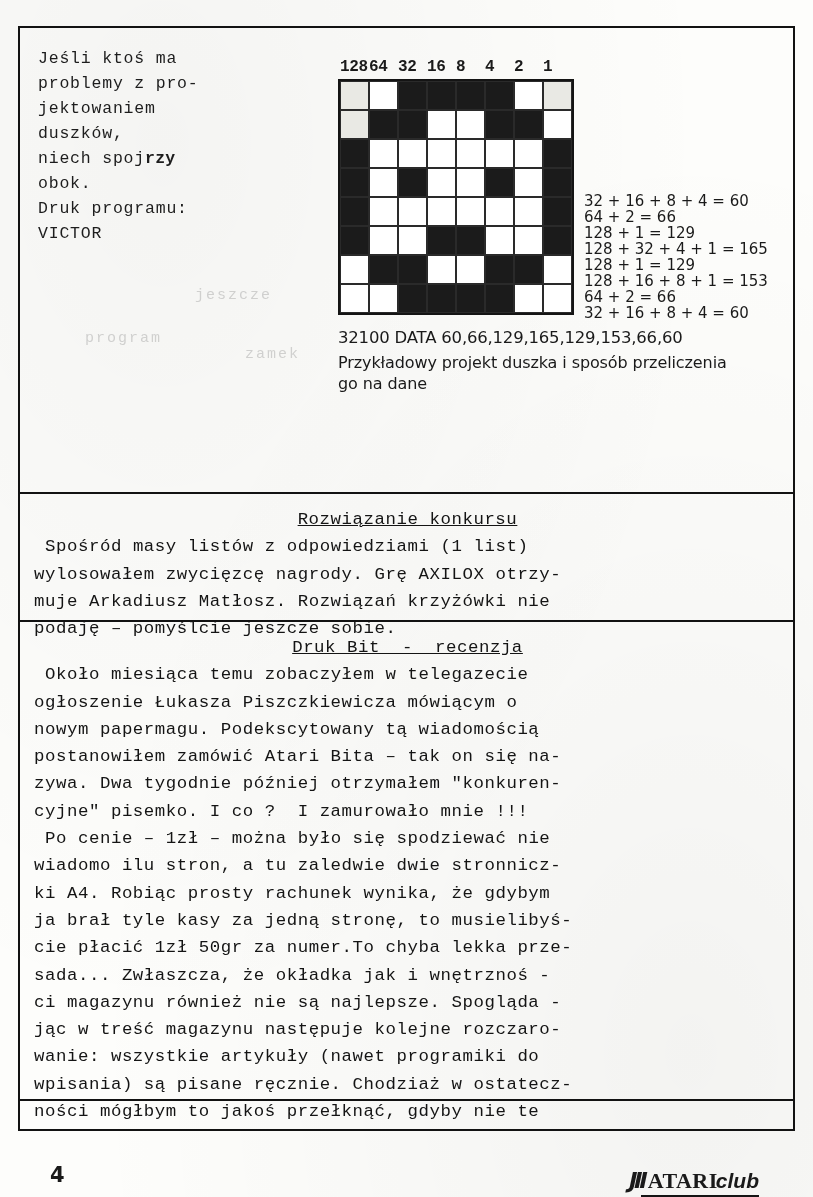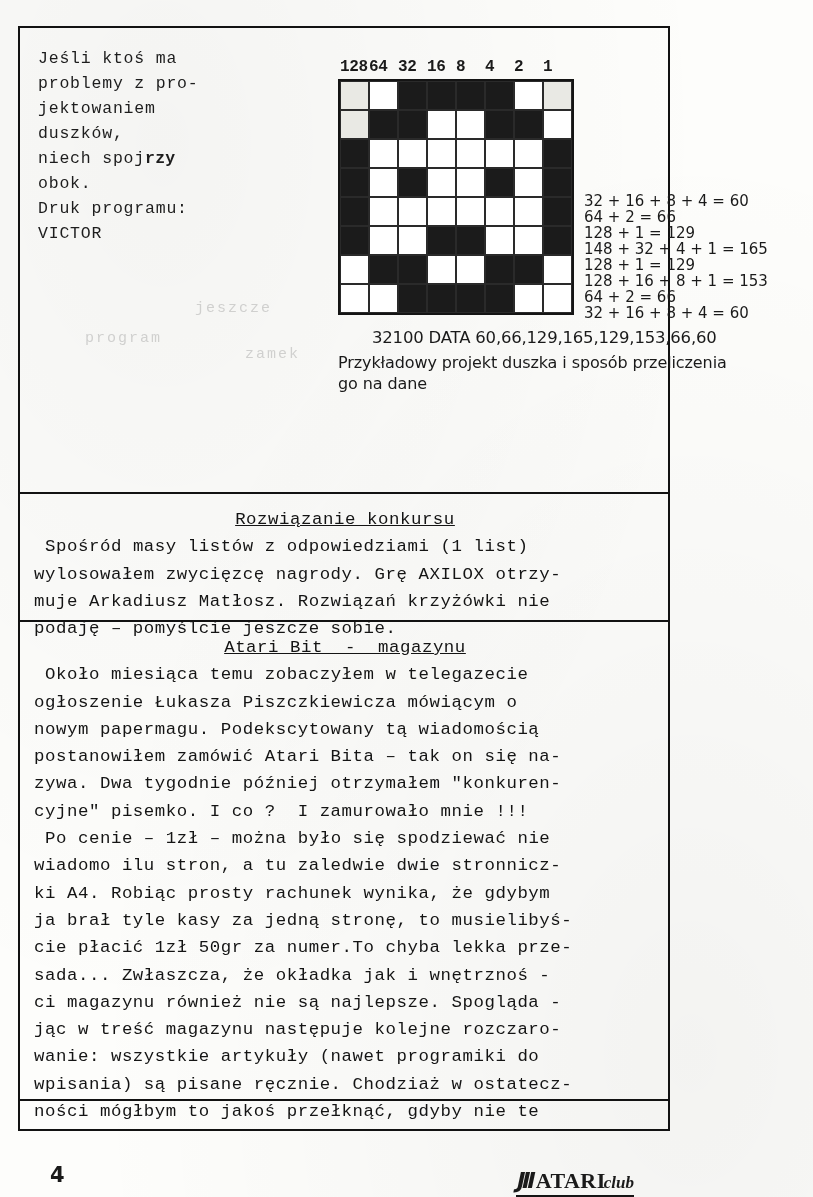--- a/index.html
+++ b/index.html
@@ -21,21 +21,21 @@
     inset: 0;
     background:
       radial-gradient(ellipse at 20% 12%, rgba(0,0,0,0.035), rgba(0,0,0,0) 60%),
       radial-gradient(ellipse at 85% 88%, rgba(0,0,0,0.04), rgba(0,0,0,0) 62%),
       #fdfdfb;
   }
   .frame {
     position: absolute;
     left: 18px;
     top: 26px;
-    width: 652px;
+    width: 777px;
     height: 1105px;
     border: 2px solid #121212;
     box-sizing: border-box;
     padding-left: 48px;
   }
   .divider {
     position: absolute;
     left: 0;
     right: 0;
     border-top: 2px solid #121212;
@@ -112,40 +112,39 @@
     letter-spacing: 0px;
     white-space: nowrap;
     line-height: 16px;
   }
   .data-line {
     margin-top: 7px;
     font-family: "DejaVu Sans", sans-serif;
     font-size: 16.5px;
     letter-spacing: -0.2px;
     white-space: nowrap;
-    margin-left: 34px;
   }
   .caption {
     margin-top: 5px;
     font-family: "DejaVu Sans", sans-serif;
     font-size: 16px;
     line-height: 21px;
     letter-spacing: -0.1px;
     max-width: 400px;
   }
 
   
   .ghost {
     position: absolute;
     color: rgba(120,120,120,0.30);
     font-size: 15px;
     letter-spacing: 2px;
     font-family: "Liberation Mono", monospace;
   }
-  .ghost1 { left: 175px; top: 272px; }
+  .ghost1 { left: 175px; top: 259px; }
   .ghost2 { left: 65px; top: 302px; }
   .ghost3 { left: 225px; top: 318px; }
 
   
   .block {
     position: absolute;
     left: 14px;
     right: 12px;
     font-size: 17.4px;
     line-height: 27.3px;
@@ -184,23 +183,23 @@
     transform: skewX(-12deg);
     margin-right: 3px;
   }
   .logo .word {
     font-size: 22px;
     font-weight: bold;
     letter-spacing: 0.5px;
     font-family: Liberation Serif, serif;
   }
   .logo .club {
-    font-size: 17px;
+    font-size: 21px;
     font-style: italic;
-    font-family: Liberation Serif, serif;
+    font-family: Liberation Sans, sans-serif;
     font-weight: bold;
     margin-left: -2px;
     text-align: center;
   }
   .logo-underline {
     position: absolute;
     right: 34px;
     top: 1167px;
     width: 118px;
     height: 2px;
@@ -301,41 +300,41 @@
             <div class="cell on"></div>
             <div class="cell on"></div>
             <div class="cell on"></div>
             <div class="cell"></div>
             <div class="cell"></div>
           </div>
         <div class="eqs">
           <div class="eq">32 + 16 + 8 + 4 = 60</div>
           <div class="eq">64 + 2 = 66</div>
           <div class="eq">128 + 1 = 129</div>
-          <div class="eq">148 + 32 + 4 + 1 = 165</div>
+          <div class="eq">128 + 32 + 4 + 1 = 165</div>
           <div class="eq">128 + 1 = 129</div>
           <div class="eq">128 + 16 + 8 + 1 = 153</div>
           <div class="eq">64 + 2 = 66</div>
           <div class="eq">32 + 16 + 8 + 4 = 60</div>
         </div>
       </div>
       <div class="data-line">32100 DATA 60,66,129,165,129,153,66,60</div>
       <div class="caption">Przykładowy projekt duszka i sposób przeliczenia go na dane</div>
     </div>
 
     <div class="ghost ghost1">jeszcze</div>
     <div class="ghost ghost2">program</div>
     <div class="ghost ghost3">zamek</div>
 
     <div class="block b1"><span class="center">Rozwiązanie konkursu</span><span> Spośród masy listów z odpowiedziami (1 list)
 wylosowałem zwycięzcę nagrody. Grę AXILOX otrzy-
 muje Arkadiusz Matłosz. Rozwiązań krzyżówki nie
 podaję – pomyślcie jeszcze sobie.</span></div>
 
-    <div class="block b2"><span class="center">Atari Bit  -  magazynu</span><span> Około miesiąca temu zobaczyłem w telegazecie
+    <div class="block b2"><span class="center">Druk Bit  -  recenzja</span><span> Około miesiąca temu zobaczyłem w telegazecie
 ogłoszenie Łukasza Piszczkiewicza mówiącym o
 nowym papermagu. Podekscytowany tą wiadomością
 postanowiłem zamówić Atari Bita – tak on się na-
 zywa. Dwa tygodnie później otrzymałem "konkuren-
 cyjne" pisemko. I co ?  I zamurowało mnie !!!
  Po cenie – 1zł – można było się spodziewać nie
 wiadomo ilu stron, a tu zaledwie dwie stronnicz-
 ki A4. Robiąc prosty rachunek wynika, że gdybym
 ja brał tyle kasy za jedną stronę, to musielibyś-
 cie płacić 1zł 50gr za numer.To chyba lekka prze-

